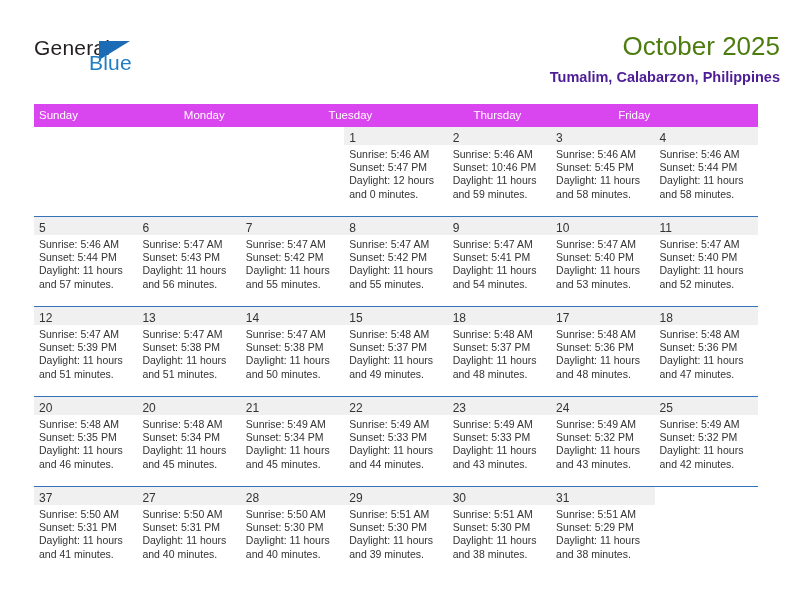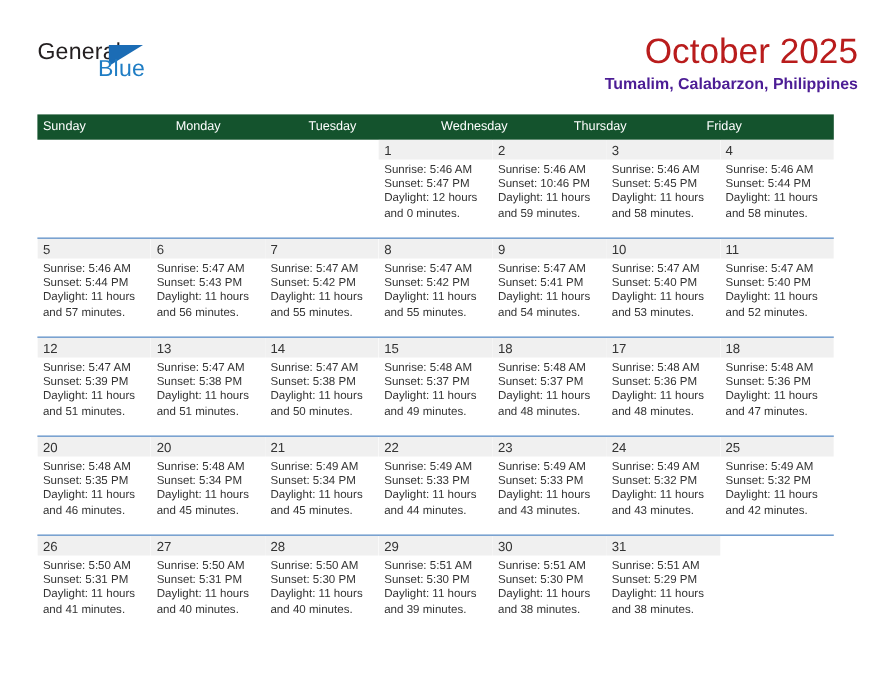--- a/index.html
+++ b/index.html
@@ -64,23 +64,23 @@
     border-bottom: 19px solid transparent;
   }
 
   .title-block {
     position: absolute;
     right: 36px;
     top: 30px;
     text-align: right;
   }
   .cal-title {
-    font-size: 32px;
+    font-size: 26px;
     font-weight: normal;
-    color: #b91c1c;
+    color: #4d7c0f;
     line-height: 32px;
     white-space: nowrap;
   }
   .cal-subtitle {
     margin-top: 6px;
     font-size: 14.5px;
     font-weight: bold;
     color: #4c1d95;
     line-height: 18px;
     white-space: nowrap;
@@ -89,21 +89,21 @@
   
   .calendar {
     position: absolute;
     left: 34px;
     top: 104px;
     width: 724px;
   }
   .dow-row {
     display: flex;
     width: 100%;
-    background: #14532d;
+    background: #d946ef;
   }
   .dow {
     flex: 1 1 0;
     box-sizing: border-box;
     padding: 4px 0 5px 5px;
     font-size: 11.5px;
     color: #ffffff;
     line-height: 14px;
     white-space: nowrap;
   }
@@ -165,21 +165,20 @@
       <div class="cal-subtitle">Tumalim, Calabarzon, Philippines</div>
     </div>
 
   </div>
 
   <div class="calendar">
     <div class="dow-row" id="dow-row">
         <div class="dow">Sunday</div>
         <div class="dow">Monday</div>
         <div class="dow">Tuesday</div>
-        <div class="dow">Wednesday</div>
         <div class="dow">Thursday</div>
         <div class="dow">Friday</div>
       </div>
     <div id="weeks-container">
         <div class="week">
           <div class="cell empty">
             <div class="daynum-bar"><span class="daynum"></span></div>
             <div class="cell-body"></div>
           </div>
           <div class="cell empty">
@@ -417,21 +416,21 @@
             <div class="cell-body">
               <div class="cell-line">Sunrise: 5:49 AM</div>
               <div class="cell-line">Sunset: 5:32 PM</div>
               <div class="cell-line">Daylight: 11 hours</div>
               <div class="cell-line">and 42 minutes.</div>
             </div>
           </div>
         </div>
         <div class="week">
           <div class="cell has-day">
-            <div class="daynum-bar"><span class="daynum">26</span></div>
+            <div class="daynum-bar"><span class="daynum">37</span></div>
             <div class="cell-body">
               <div class="cell-line">Sunrise: 5:50 AM</div>
               <div class="cell-line">Sunset: 5:31 PM</div>
               <div class="cell-line">Daylight: 11 hours</div>
               <div class="cell-line">and 41 minutes.</div>
             </div>
           </div>
           <div class="cell has-day">
             <div class="daynum-bar"><span class="daynum">27</span></div>
             <div class="cell-body">

